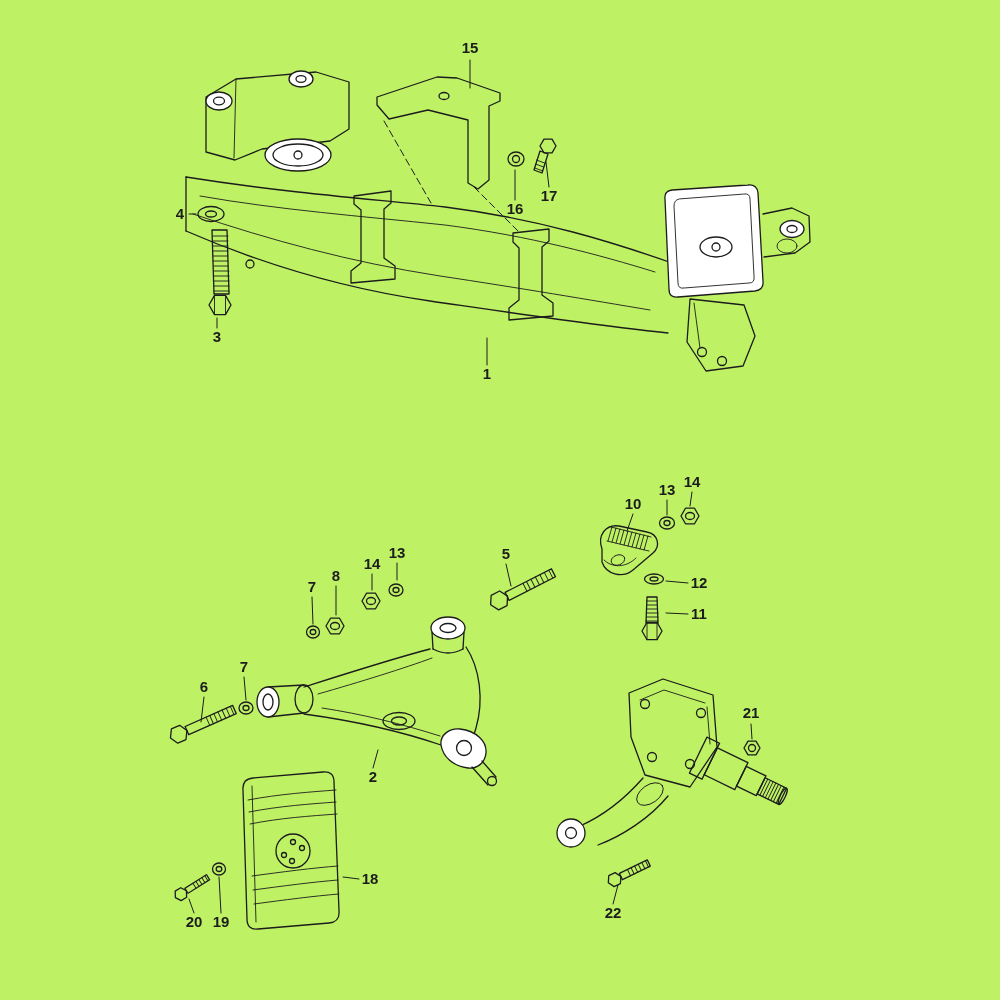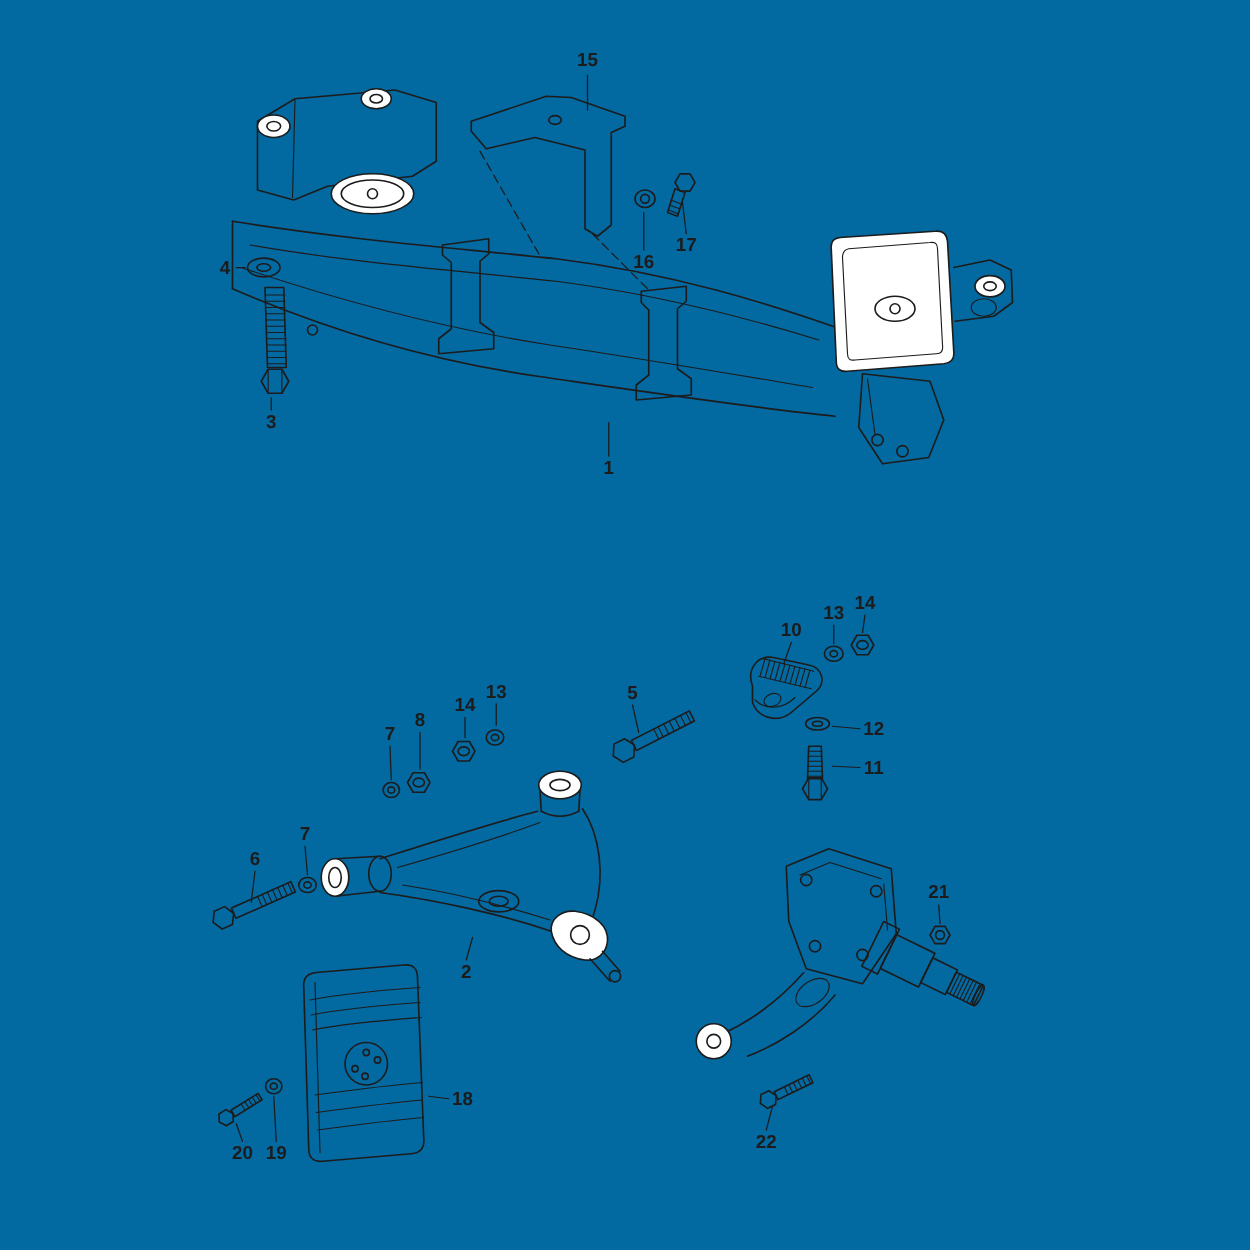--- a/index.html
+++ b/index.html
@@ -1,16 +1,16 @@
 <!DOCTYPE html>
 <html><head>
 <meta charset="utf-8">
 <style>
   html,body { margin:0; padding:0; background:#ffffff; }
-  .page { width:1000px; height:1000px; position:relative; background:#0369a1; overflow:hidden; }
+  .page { width:1000px; height:1000px; position:relative; background:#bef264; overflow:hidden; }
   svg { display:block; }
   .lbl {
     font-family:"Liberation Sans", sans-serif;
     font-size:15px;
     font-weight:bold;
     fill:#1c1c1c;
     stroke:none;
     text-anchor:middle;
   }
   .leader { stroke-width:1; }

